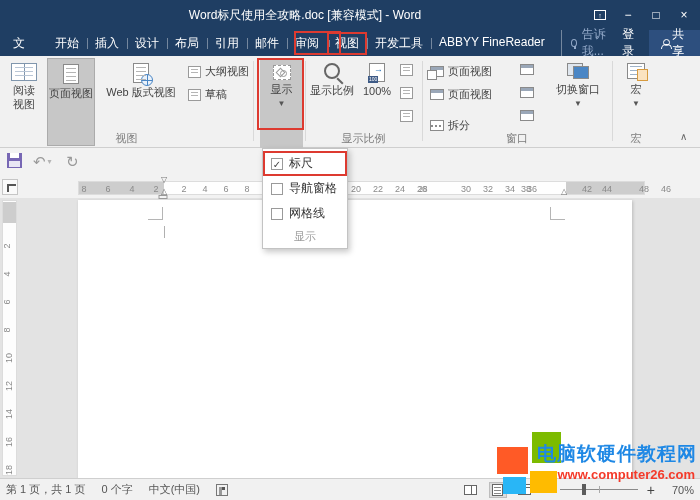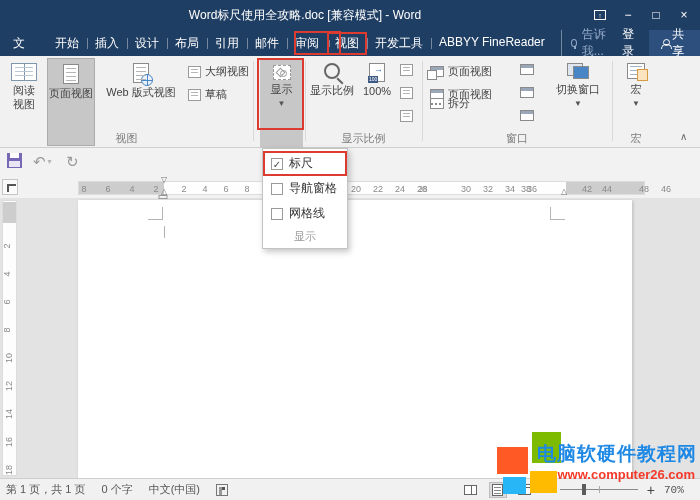--- a/index.html
+++ b/index.html
@@ -246,21 +246,21 @@
   <div class="gsep" style="left:422px;"></div>
 
   <div class="smallbtn" style="left:430px;top:8px;">
     <span class="ic-win dbl"></span>
     <span>页面视图</span>
   </div>
   <div class="smallbtn" style="left:430px;top:31px;">
     <span class="ic-win"></span>
     <span>页面视图</span>
   </div>
-  <div class="smallbtn" style="left:430px;top:40px;">
+  <div class="smallbtn" style="left:430px;top:62px;">
     <span class="ic-split"></span>
     <span>拆分</span>
   </div>
   <div class="smallbtn" style="left:520px;top:8px;">
       <span class="ic-win"></span>
     </div>
   <div class="smallbtn" style="left:520px;top:31px;">
       <span class="ic-win"></span>
     </div>
   <div class="smallbtn" style="left:520px;top:54px;">
@@ -385,21 +385,21 @@
       </div>
     <div class="vbtn">
         <span class="sv-web"></span>
       </div>
     <span class="pm">−</span>
     <div class="zoomtrack">
       <span class="zmark"></span>
       <span class="zoomthumb"></span>
     </div>
     <span class="pm">+</span>
-    <span style="width:30px;text-align:left;font-family:Liberation Mono, monospace;">70%</span>
+    <span style="width:30px;text-align:right;">70%</span>
   </div>
 </div>
 
 <div class="watermark">
   <div class="wm-sq" style="left:497px;top:447px;width:31px;height:27px;background:var(--wm-orange,#ff5a26);"></div>
   <div class="wm-sq" style="left:532px;top:432px;width:29px;height:31px;background:var(--wm-green,#7cbb00);"></div>
   <div class="wm-sq" style="left:503px;top:477px;width:23px;height:17px;background:var(--wm-blue-sq,#29b6f6);"></div>
   <div class="wm-sq" style="left:530px;top:471px;width:27px;height:22px;background:var(--wm-yellow,#ffbb00);"></div>
 </div>
 <div class="wm-name">电脑软硬件教程网</div>

